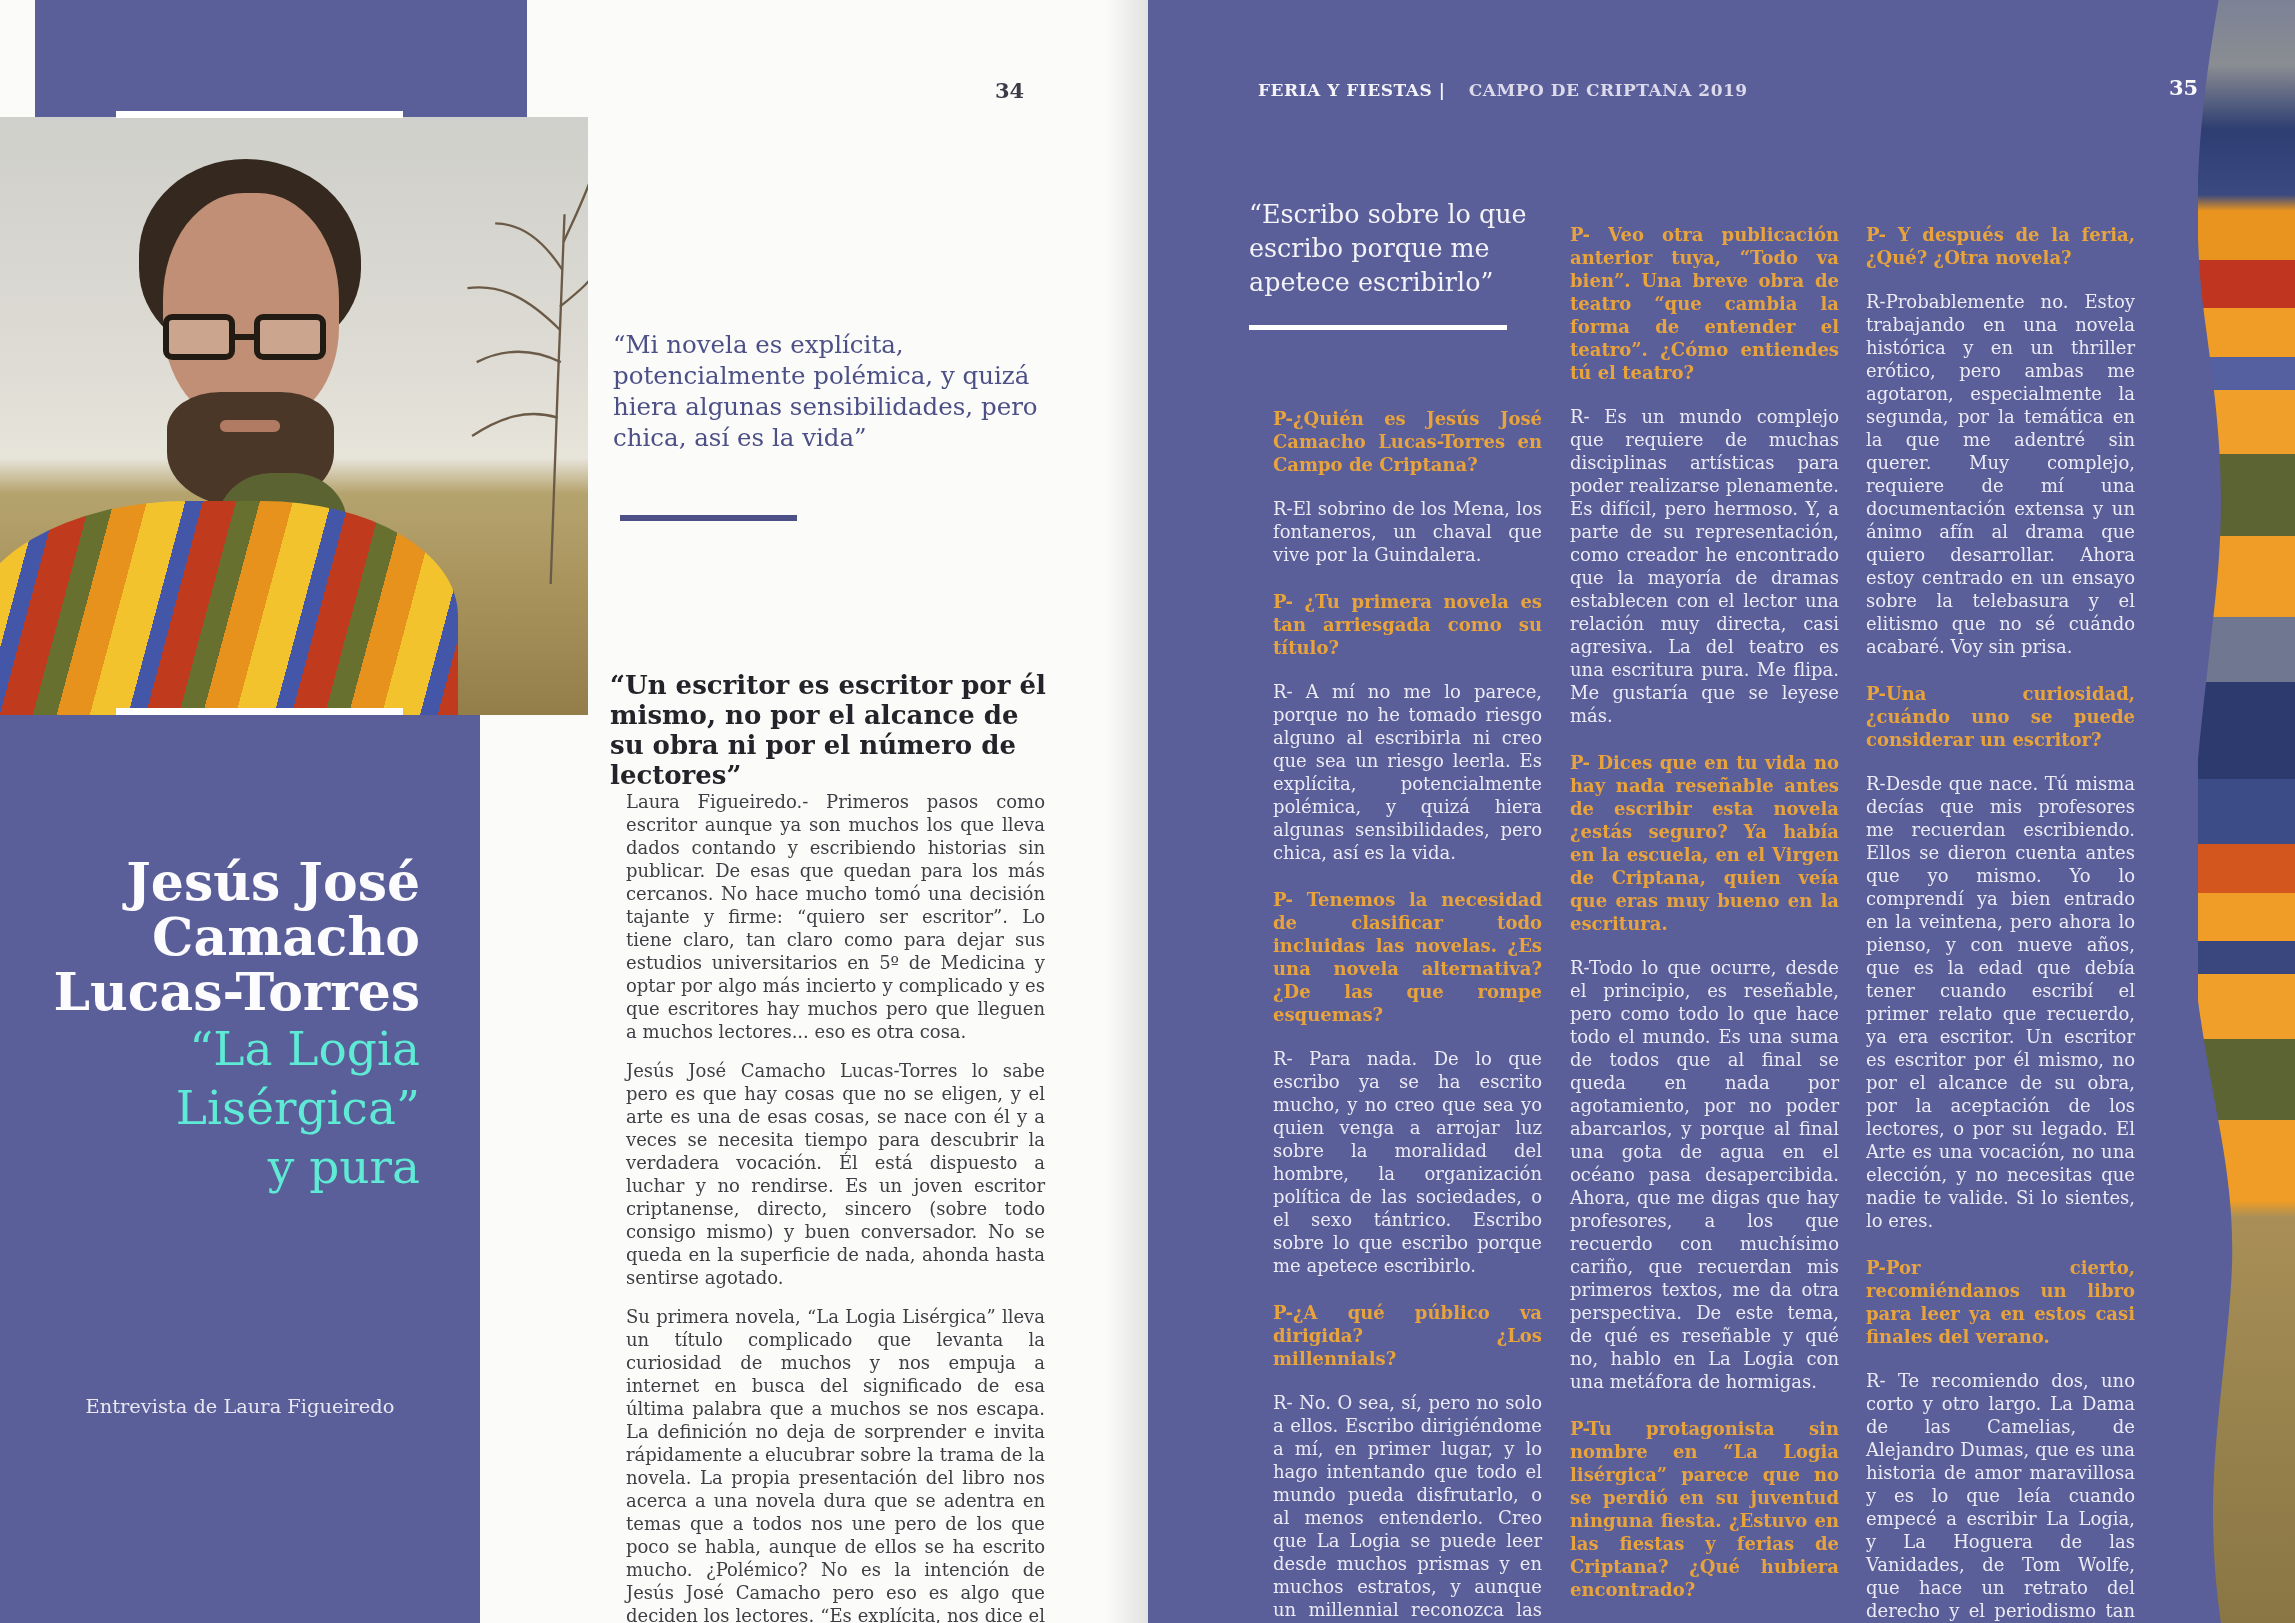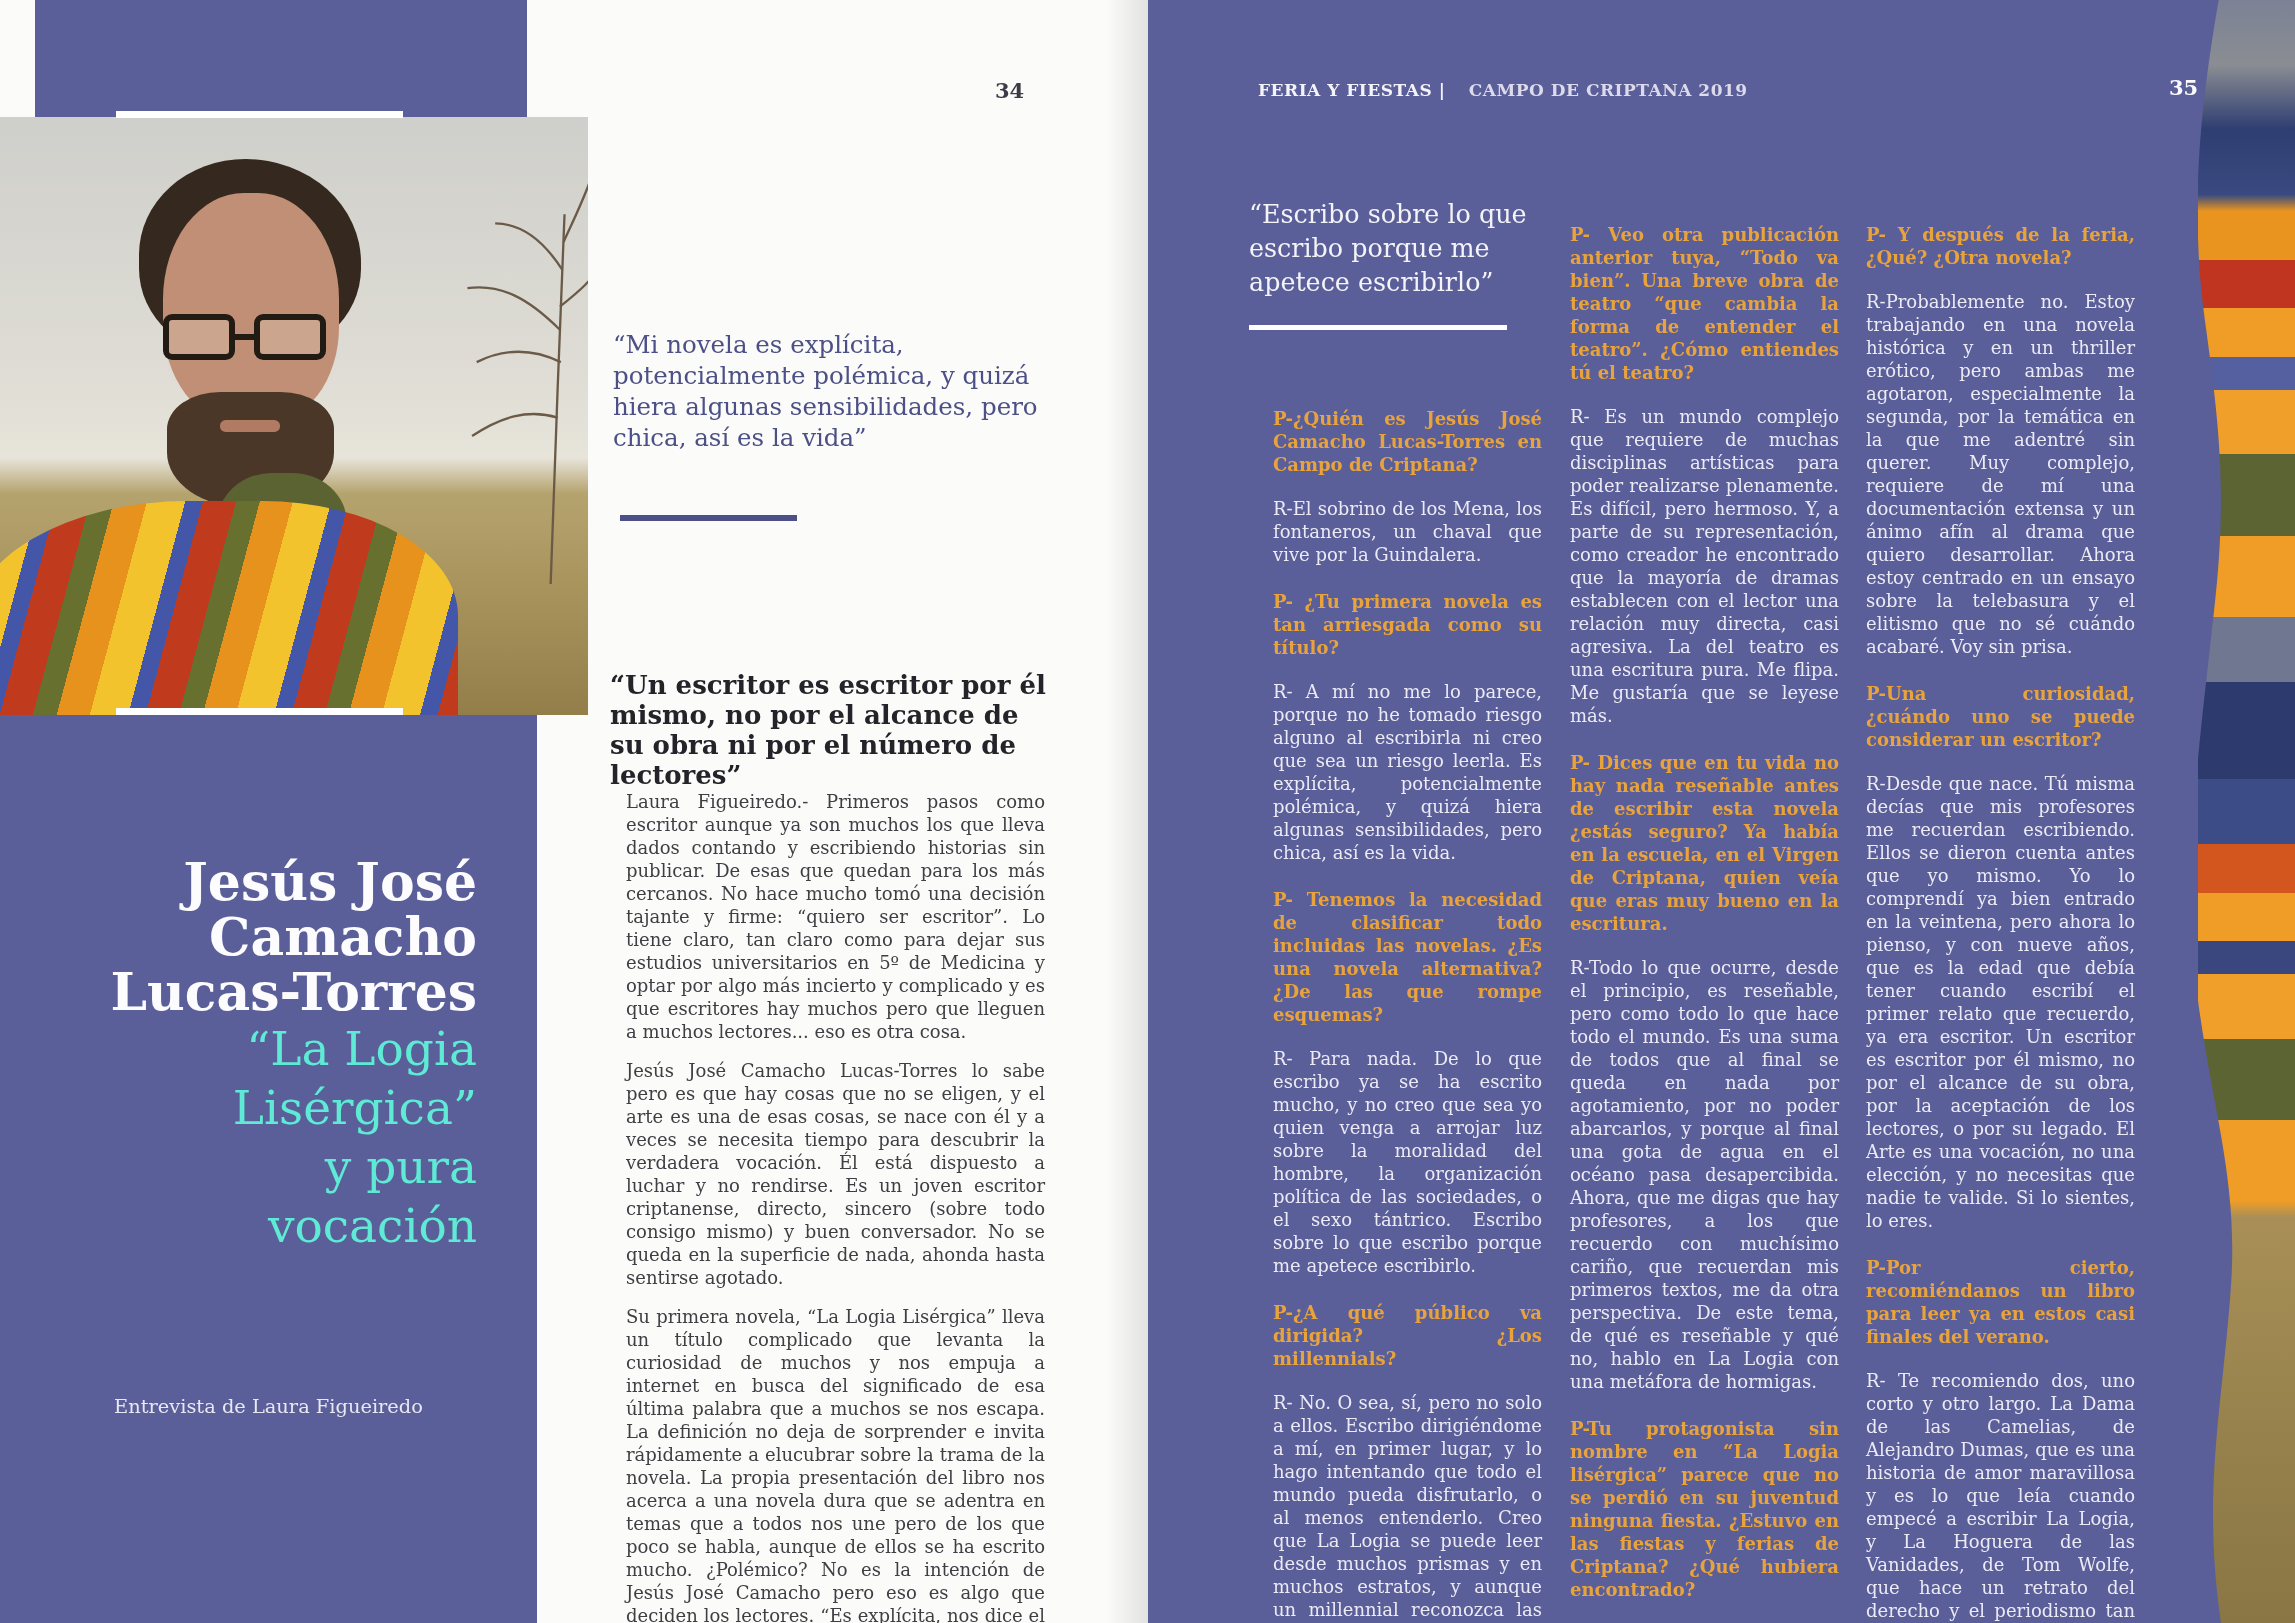--- a/index.html
+++ b/index.html
@@ -28,21 +28,21 @@
   .lens{width:72px;height:46px;border:6px solid #211b14;border-radius:9.3px;background:rgba(235,230,220,.25);}
   .bridge{width:18.5px;height:6px;background:#211b14;}
   .beard{position:absolute;left:167px;top:275px;width:167px;height:116px;background:#4a3728;border-radius:32% 32% 48% 48%;}
   .mouth{position:absolute;left:220px;top:303px;width:60px;height:12px;background:#b07a63;border-radius:5.6px;}
   .scarf-green{position:absolute;left:217px;top:356px;width:130px;height:120px;background:#5b6332;border-radius:42%;}
   .scarf{position:absolute;left:-32px;top:384px;width:490px;height:287px;border-radius:45% 40% 0 0;
     background:repeating-linear-gradient(105deg,#e8921e 0 32px,#f2c32d 32px 69px,#4356a8 69px 86px,#c03a1d 86px 118px,#67702f 118px 141px);}
   .bar{position:absolute;background:#ffffff;z-index:3;}
   .bar-top{left:116px;top:111px;width:287px;height:6.5px;}
   .bar-bottom{left:116px;top:708px;width:287px;height:6.5px;}
-  .sidebar{position:absolute;left:0;top:715px;width:537px;height:908px;background:var(--purple);z-index:2;color:var(--white);}
+  .sidebar{position:absolute;left:0;top:715px;width:480px;height:908px;background:var(--purple);z-index:2;color:var(--white);}
   .sidebar-title{position:absolute;top:139px;right:60px;text-align:right;white-space:nowrap;}
   .title-bold{display:block;font-size:52px;line-height:55px;font-weight:bold;color:#fcfbfd;}
   .title-quote{display:block;font-size:47px;line-height:59px;font-weight:normal;color:#5eead4;}
   .byline{position:absolute;top:680px;left:0;right:0;text-align:center;font-size:19.4px;color:#e9e7f2;}
   .pagenum-left{position:absolute;left:995px;top:78px;font-size:21px;font-weight:bold;color:#3c3c48;z-index:2;}
   .quote1{position:absolute;left:613px;top:329px;width:430px;font-size:24.5px;line-height:31px;color:var(--quoteblue);z-index:2;}
   .rule-left{position:absolute;left:620px;top:515px;width:177px;height:5.6px;background:var(--quoteblue);z-index:2;}
   .quote2{position:absolute;left:610px;top:670px;width:447px;font-size:26px;line-height:30px;font-weight:bold;color:#232329;z-index:2;}
   .body-left{position:absolute;left:610px;top:774px;width:451px;font-size:18px;line-height:23px;color:var(--ink);text-align:justify;z-index:2;}
   .body-left p{margin:16px;}
@@ -110,21 +110,20 @@
   <div class="bar bar-bottom"></div>
 
   <div class="sidebar">
     <div class="sidebar-title">
       <span class="title-bold">Jesús José</span>
       <span class="title-bold">Camacho</span>
       <span class="title-bold">Lucas-Torres</span>
       <span class="title-quote">“La Logia</span>
       <span class="title-quote">Lisérgica”</span>
       <span class="title-quote">y pura</span>
-      <span class="title-quote">vocación</span>
     </div>
     <div class="byline">Entrevista de Laura Figueiredo</div>
   </div>
 
   <div class="pagenum-left">34</div>
 
   <div class="quote1">“Mi novela es explícita, potencialmente polémica, y quizá hiera algunas sensibilidades, pero chica, así es la vida”</div>
   <div class="rule-left"></div>
   <div class="quote2">“Un escritor es escritor por él mismo, no por el alcance de su obra ni por el número de lectores”</div>
 

